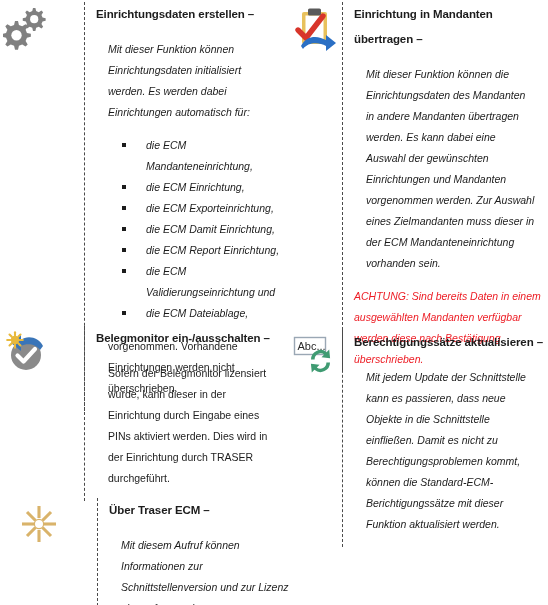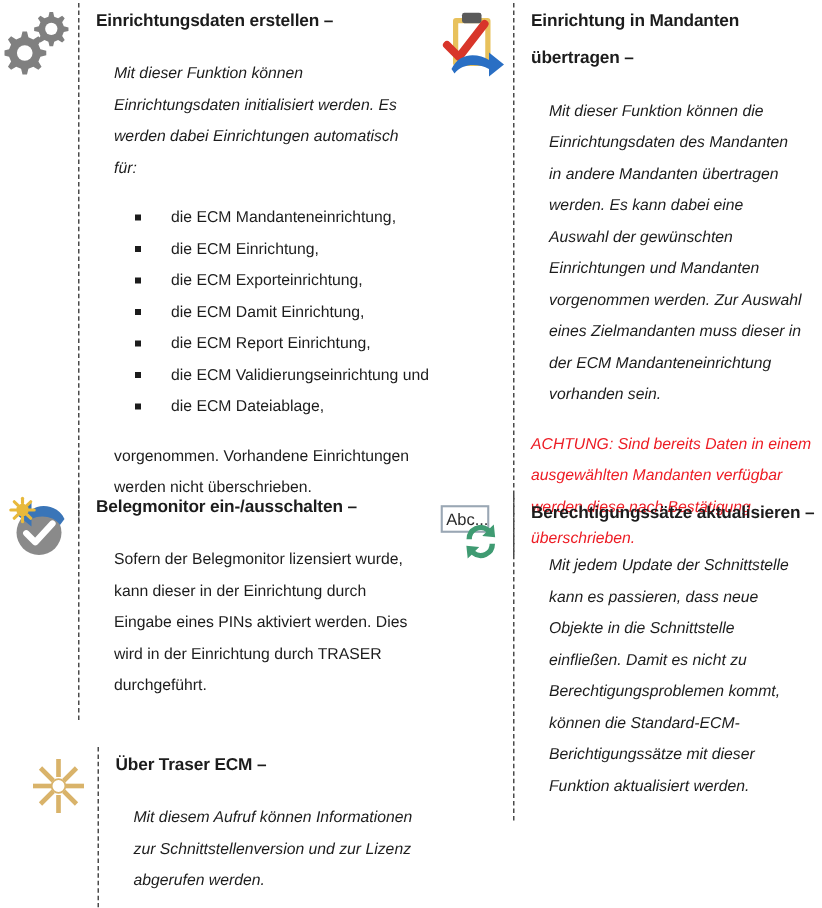--- a/index.html
+++ b/index.html
@@ -19,21 +19,21 @@
     width: 548px;
     height: 605px;
     box-sizing: border-box;
   }
   .card {
     display: flex;
     flex-direction: row;
     align-items: flex-start;
     box-sizing: border-box;
   }
-  .card.col-left  { width: 290px; }
+  .card.col-left  { width: 290px; gap: 32px; }
   .card.col-right { width: 258px; }
 
   .card-icon {
     width: 52px;
     min-width: 52px;
     padding-top: 4px;
     display: flex;
     justify-content: center;
     align-items: center;
   }
@@ -76,20 +76,21 @@
     font-weight: normal;
   }
 
   ul.bullets {
     list-style: none;
     margin: 10px 0 10px 0;
     padding: 0 0 0 26px;
   }
   ul.bullets li {
     font-size: 10.5px;
+    font-style: italic;
     line-height: 21px;
     color: #1c1c1c;
     position: relative;
     padding-left: 24px;
   }
   ul.bullets li::before {
     content: "";
     position: absolute;
     left: 0;
     top: 8px;

